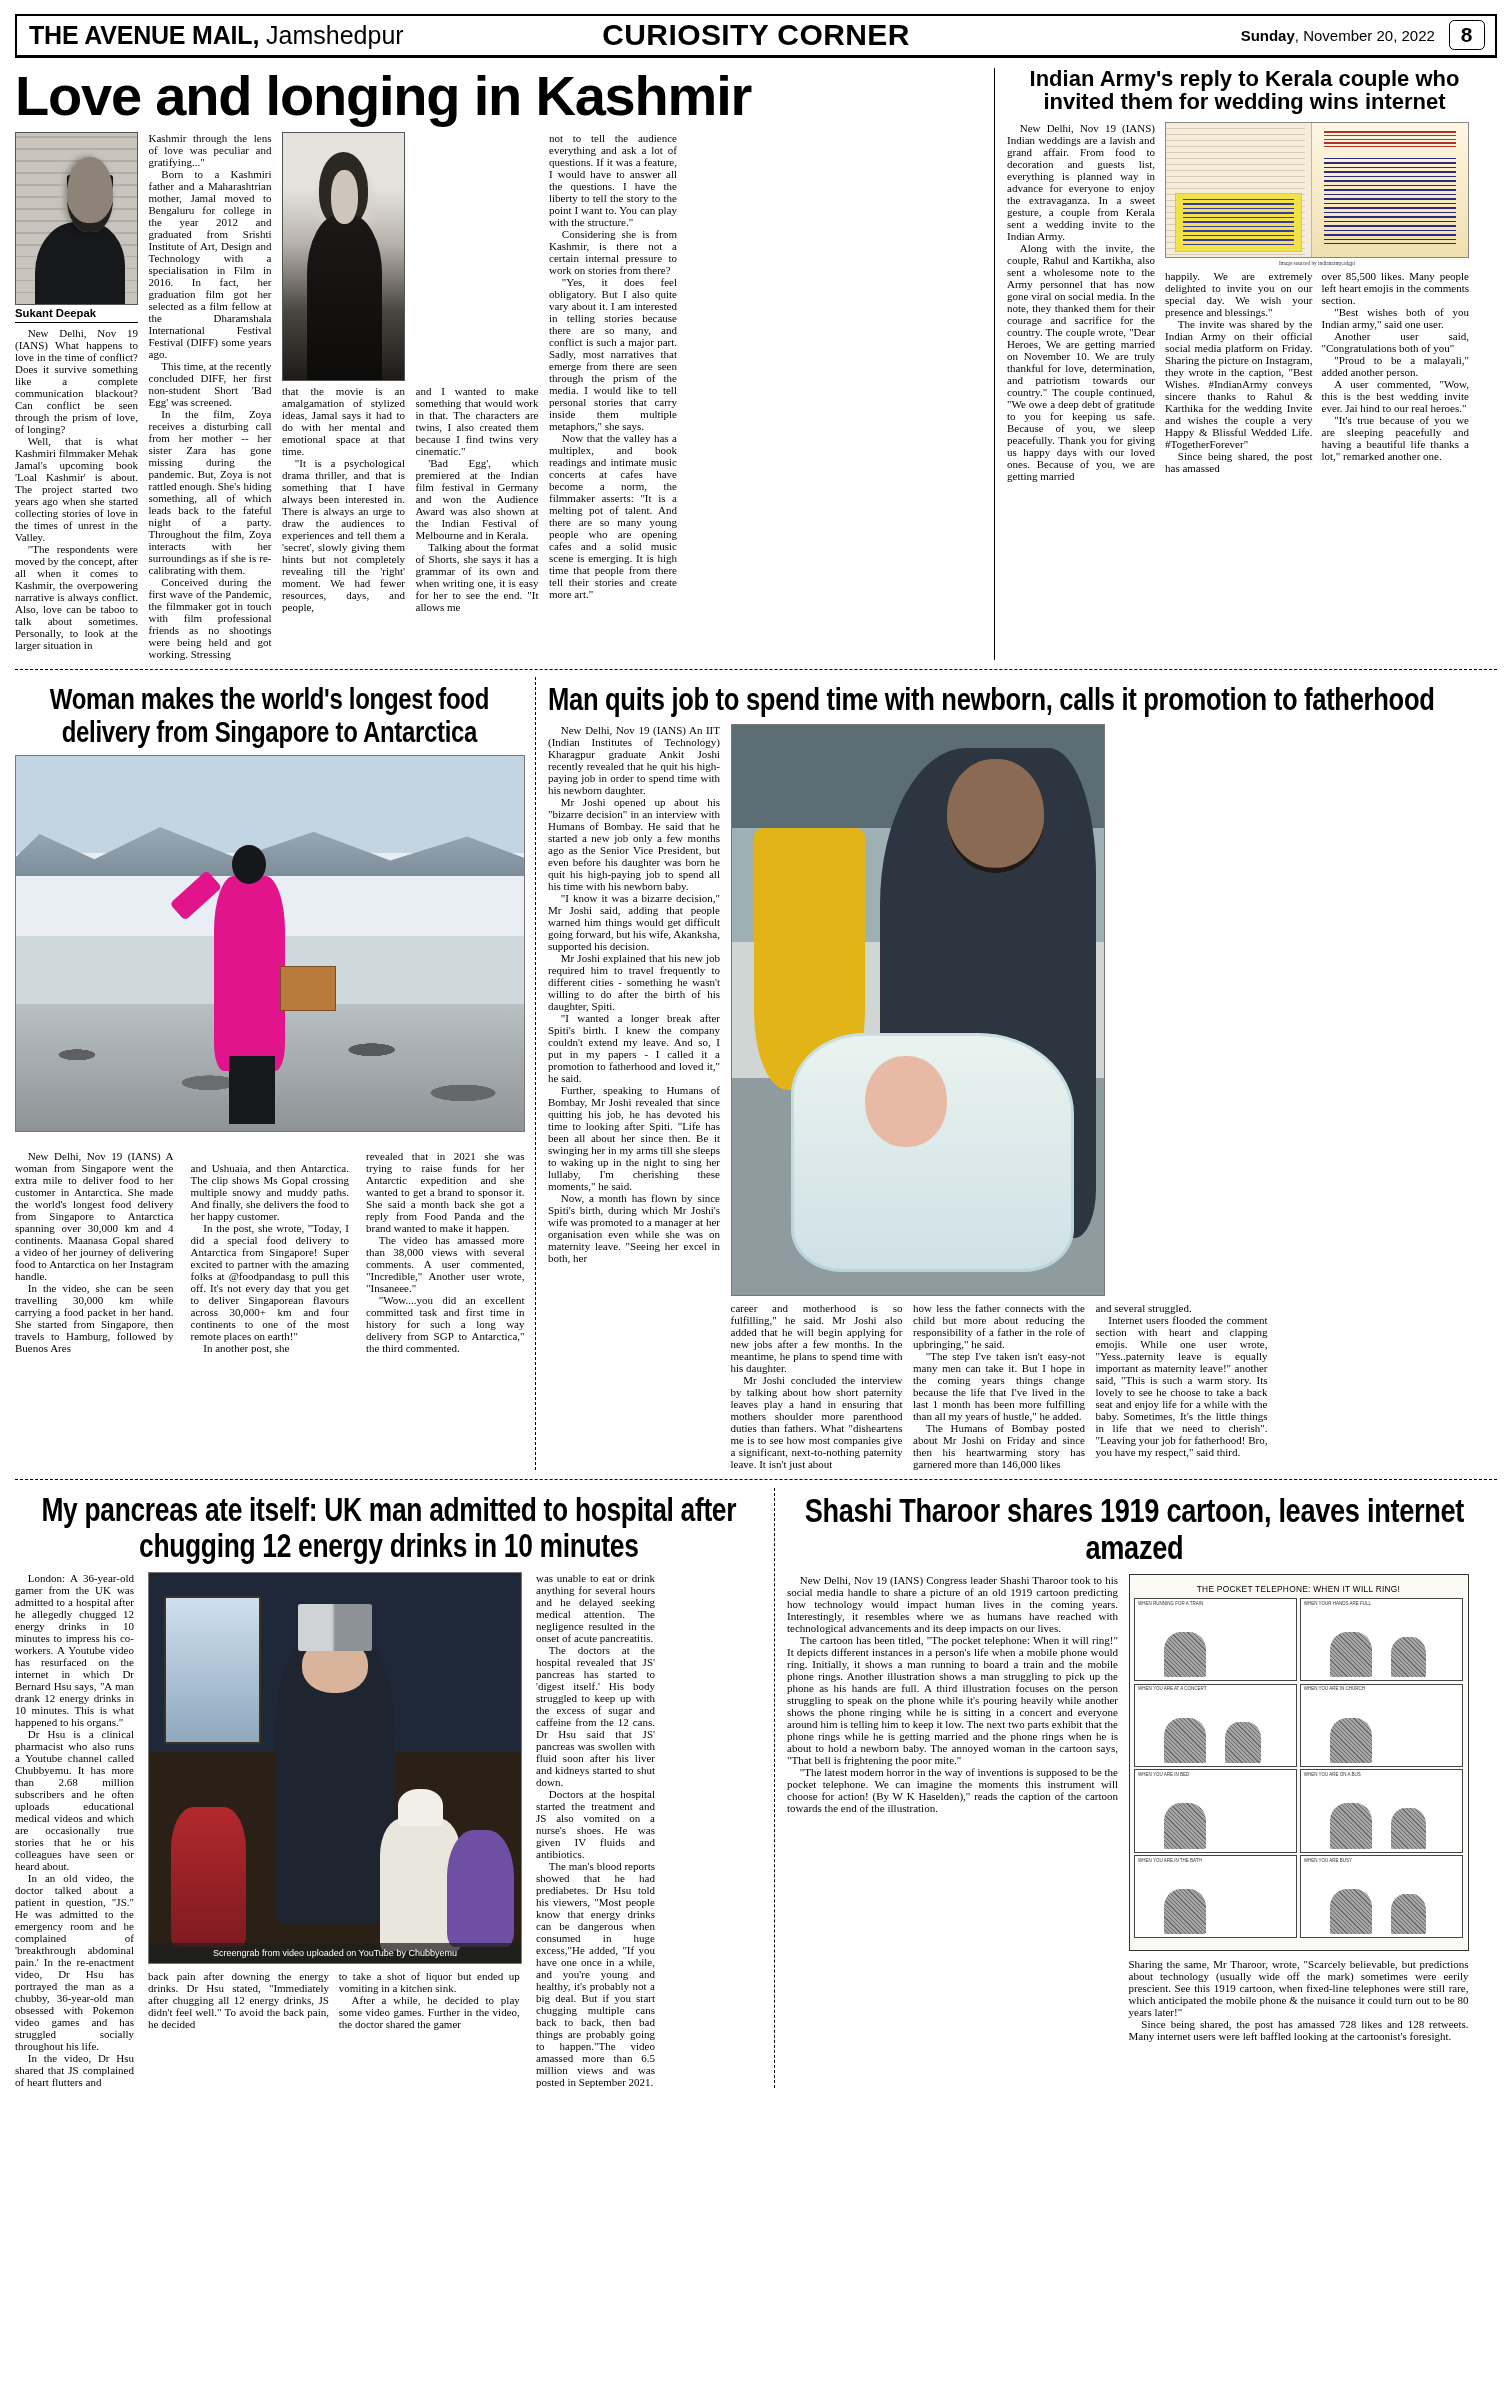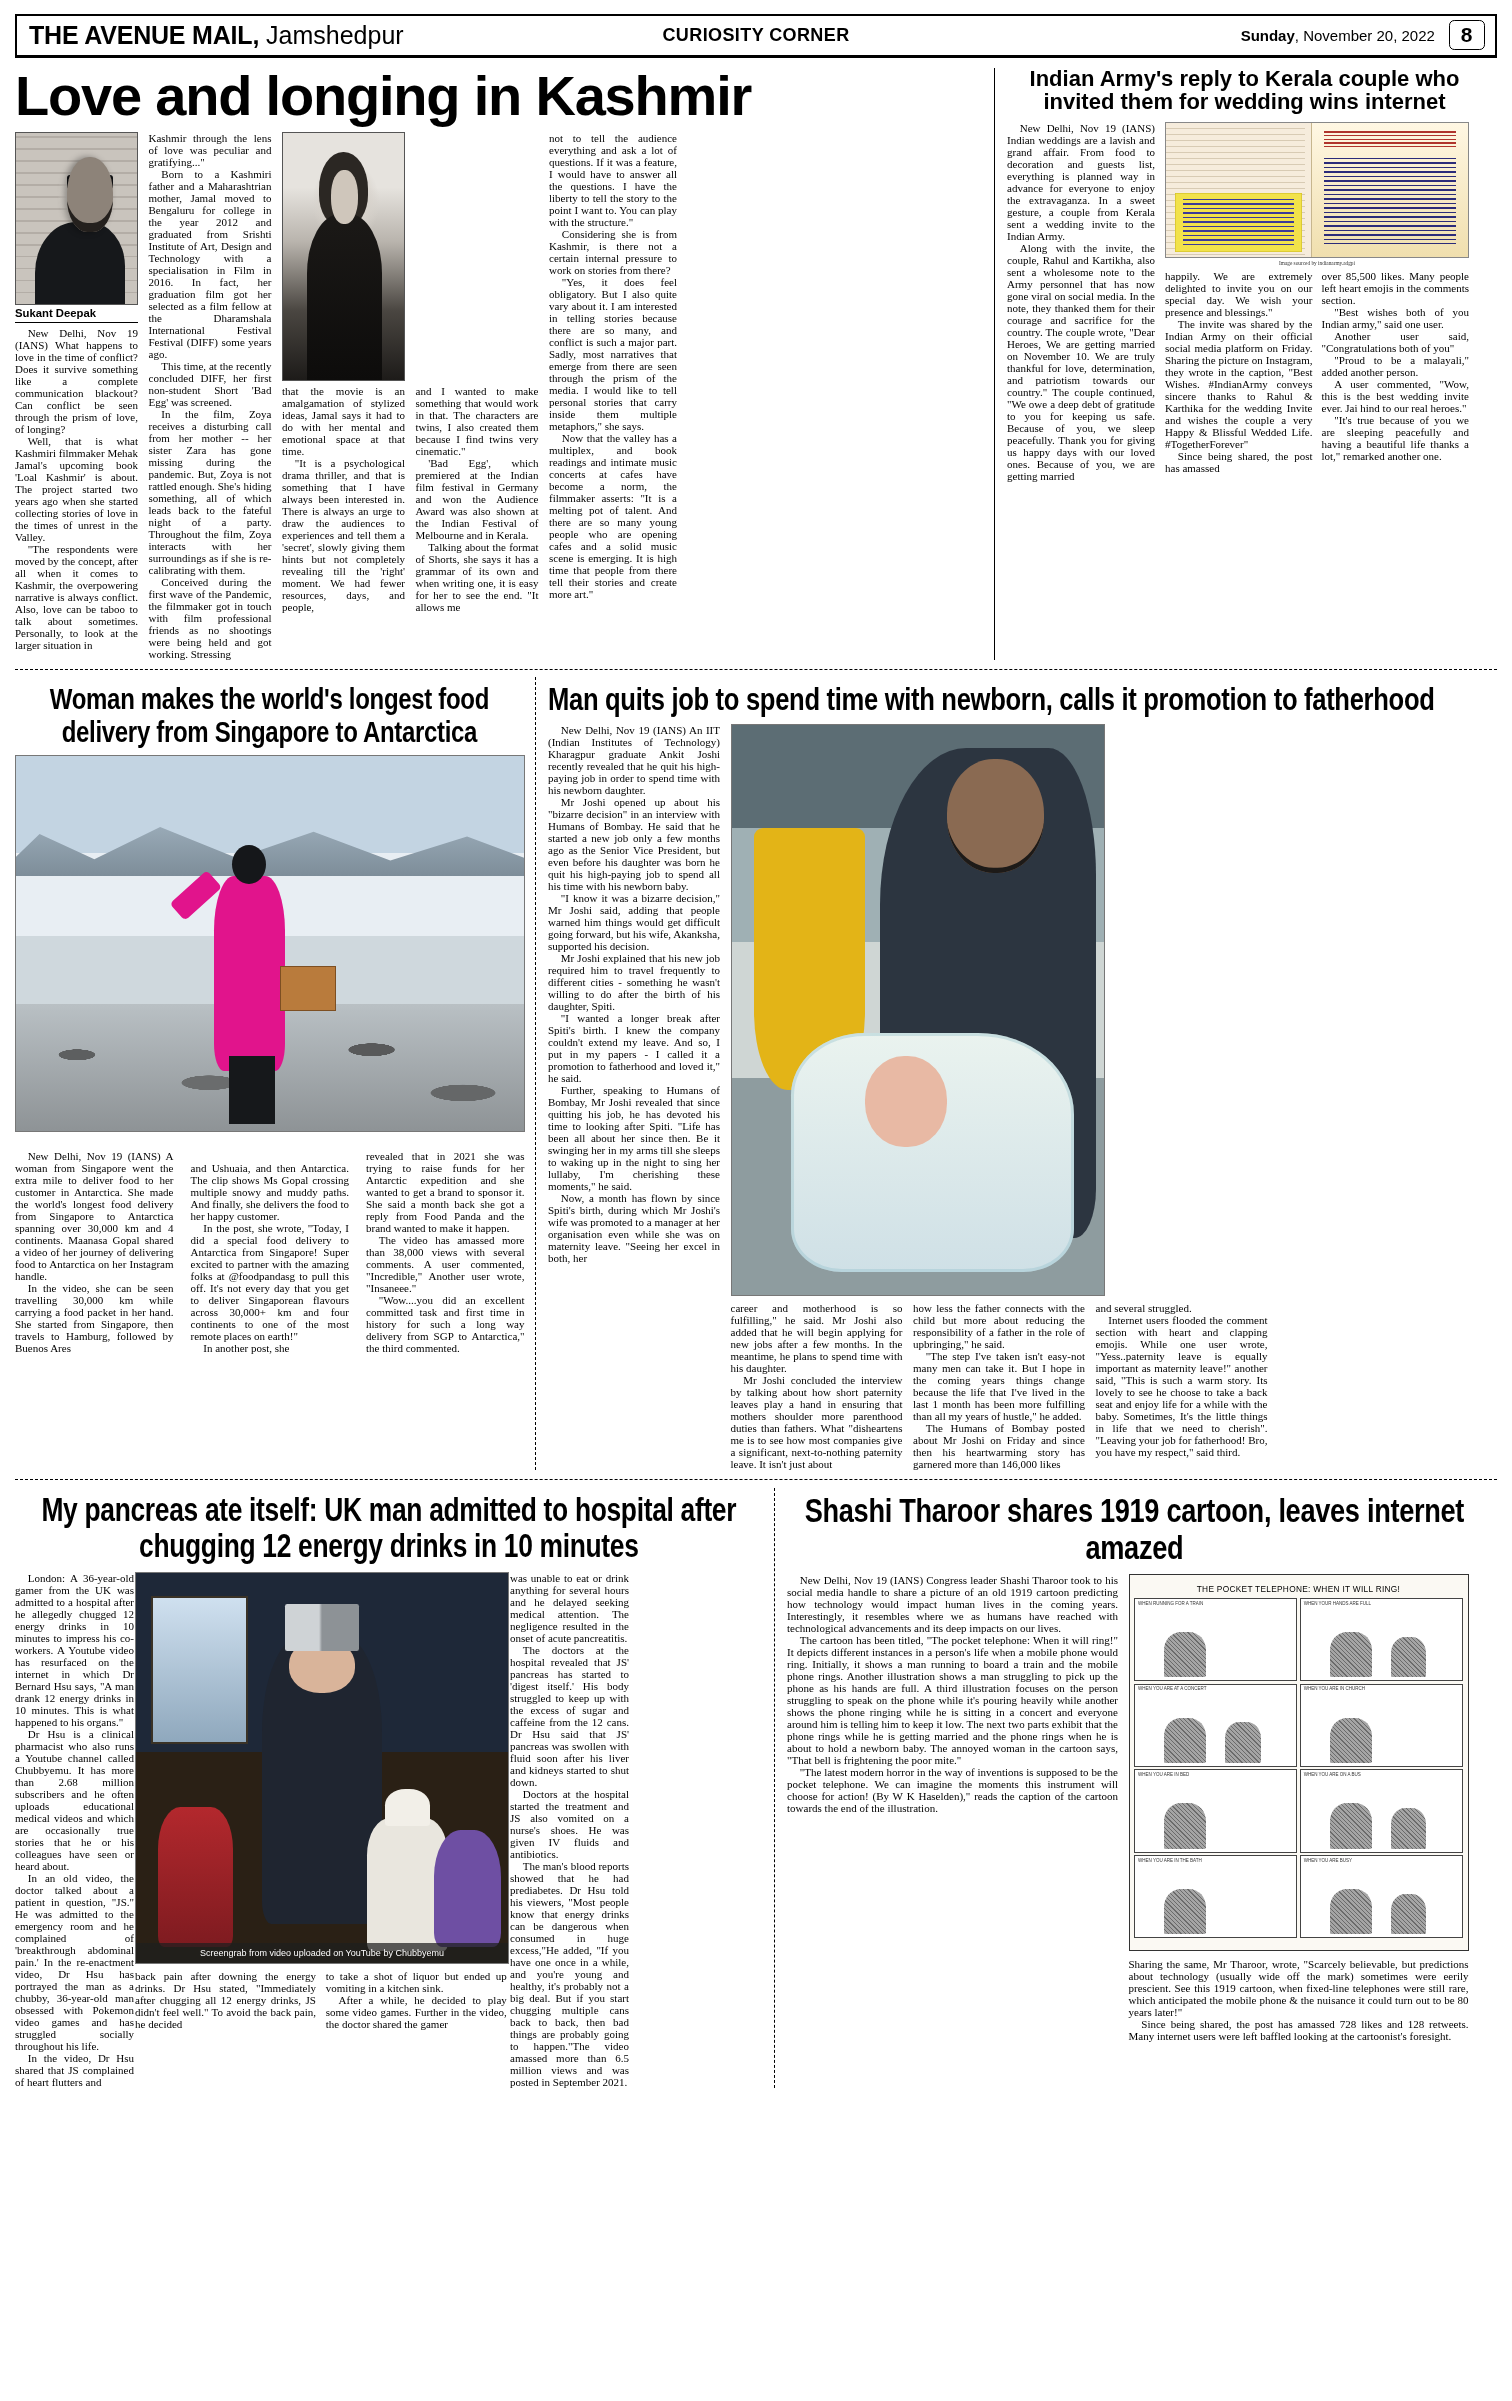--- a/index.html
+++ b/index.html
@@ -22,21 +22,21 @@
     display:flex; align-items:center;
     padding:0 10.5px 0 12px;
     position:relative;
   }
   .mh-left { font-family:"Liberation Sans", sans-serif; font-size:25px; white-space:nowrap; }
   .mh-left b { font-weight:bold; letter-spacing:-0.2px; }
   .mh-left span { font-weight:normal; }
   .mh-center {
     position:absolute; left:0; right:0; text-align:center;
     font-family:"Liberation Sans", sans-serif; font-weight:bold;
-    font-size:18px; letter-spacing:0.4px;
+    font-size:30px; letter-spacing:0.4px;
   }
   .mh-right {
     margin-left:auto; display:flex; align-items:center; gap:13.6px;
     font-family:"Liberation Sans", sans-serif; font-size:15px;
     position:relative; z-index:2;
   }
   .mh-date b { font-weight:bold; }
   .pagenum {
     border:1.5px solid #000; border-radius:5.3px;
     width:36px; height:30px; display:flex; align-items:center; justify-content:center;
@@ -456,21 +456,21 @@
     </div>
   </div>
 
   <div class="dash-h"></div>
 
   <div class="sec3">
 
     <div class="sec3-left">
       <h2 class="hl-cond center c2" style="font-size:33px;line-height:36px;">My pancreas ate itself: UK man admitted to hospital after chugging 12 energy drinks in 10 minutes</h2>
 
-      <div style="display:flex; gap:1px; margin-top:4.5px;">
+      <div style="display:flex; gap:14px; margin-top:4.5px;">
         <div style="width:119px">
           <div class="body-col">
             <p>London: A 36-year-old gamer from the UK was admitted to a hospital after he allegedly chugged 12 energy drinks in 10 minutes to impress his co-workers. A Youtube video has resurfaced on the internet in which Dr Bernard Hsu says, "A man drank 12 energy drinks in 10 minutes. This is what happened to his organs."</p>
             <p>Dr Hsu is a clinical pharmacist who also runs a Youtube channel called Chubbyemu. It has more than 2.68 million subscribers and he often uploads educational medical videos and which are occasionally true stories that he or his colleagues have seen or heard about.</p>
             <p>In an old video, the doctor talked about a patient in question, "JS." He was admitted to the emergency room and he complained of 'breakthrough abdominal pain.' In the re-enactment video, Dr Hsu has portrayed the man as a chubby, 36-year-old man obsessed with Pokemon video games and has struggled socially throughout his life.</p>
             <p>In the video, Dr Hsu shared that JS complained of heart flutters and</p>
           </div>
         </div>
 
         <div style="width:374px">

